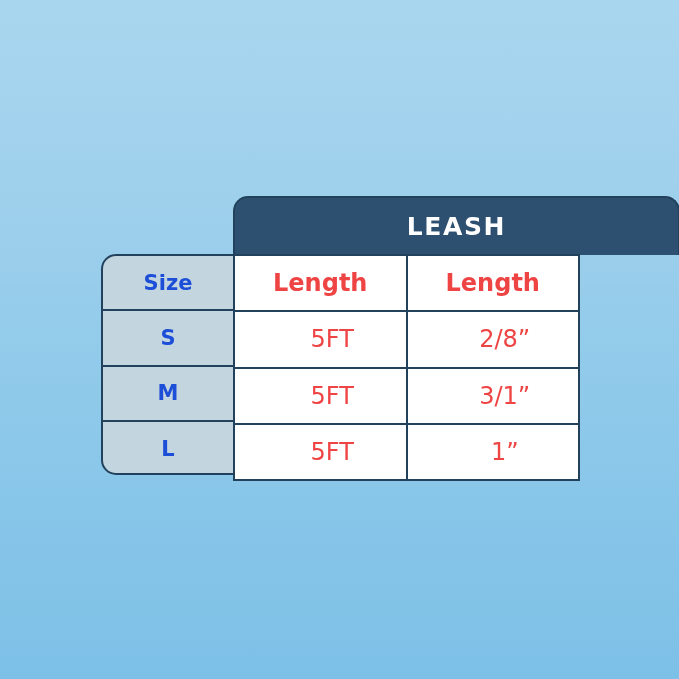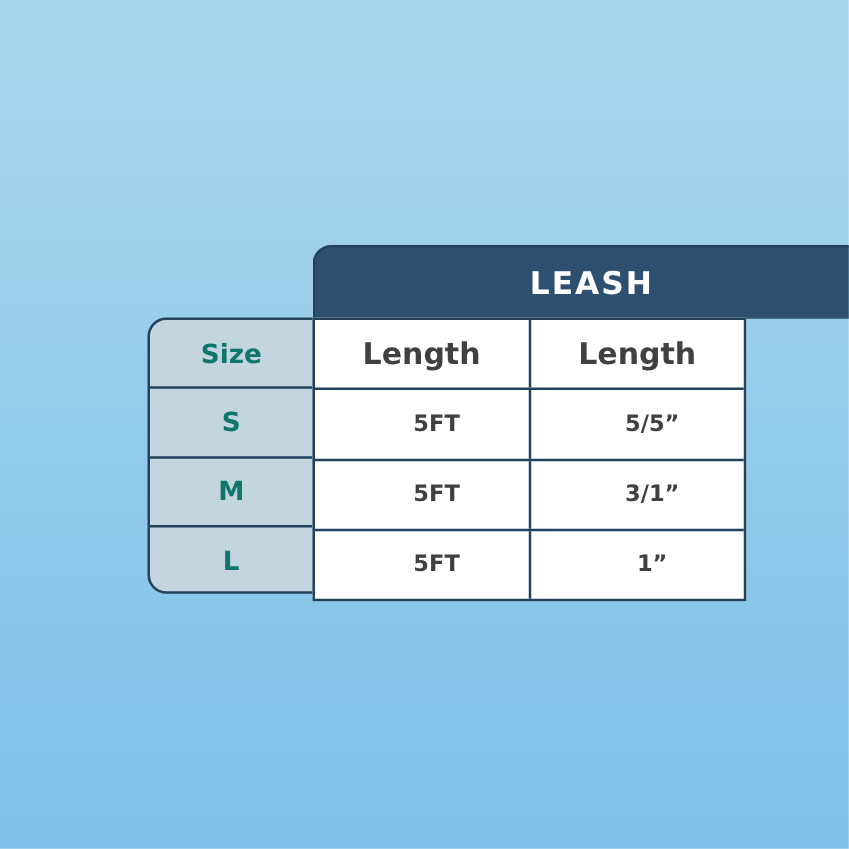--- a/index.html
+++ b/index.html
@@ -16,21 +16,21 @@
 
   #canvas {
     position: relative;
     width: 679px;
     height: 679px;
   }
 
   
   .size-chart {
     position: absolute;
-    left: 118px;
+    left: 101px;
     top: 196px;
     width: 480px;
     height: 285px;
   }
 
   
   .chart-banner {
     position: absolute;
     left: 132px;
     top: 0px;
@@ -77,21 +77,21 @@
     overflow: hidden;
   }
   .size-col .cell {
     width: 100%;
     height: 55.25px;
     box-sizing: border-box;
     display: flex;
     align-items: center;
     justify-content: center;
     border-bottom: 2px solid #22415c;
-    color: #0f766e;
+    color: #1d4ed8;
     font-family: "DejaVu Sans", sans-serif;
     font-weight: bold;
   }
   .size-col .cell:last-child { border-bottom: none; }
   .size-col .cell.head { font-size: 21px; }
   .size-col .cell.val  { font-size: 21px; }
 
   
   .meas-block {
     position: absolute;
@@ -110,32 +110,32 @@
     flex: 1 1 0;
     border-bottom: 2px solid #22415c;
   }
   .meas-row:last-child { border-bottom: none; }
   .meas-cell {
     flex: 1 1 0;
     display: flex;
     align-items: center;
     justify-content: center;
     border-right: 2px solid #22415c;
-    color: #404040;
+    color: #ef4444;
     font-family: "DejaVu Sans", sans-serif;
     box-sizing: border-box;
   }
   .meas-cell:last-child { border-right: none; }
   .meas-row.header .meas-cell {
     font-size: 24px;
     font-weight: bold;
   }
   .meas-row.data .meas-cell {
-    font-size: 18px;
-    font-weight: bold;
+    font-size: 24px;
+    font-weight: normal;
     margin-left: 24px;
   }
 </style>
 </head>
 <body>
 
 <div id="canvas">
 
   <div class="size-chart">
 
@@ -154,21 +154,21 @@
 
       <div class="meas-block">
 
         <div class="meas-row header">
           <div class="meas-cell">Length</div>
           <div class="meas-cell">Length</div>
         </div>
 
         <div class="meas-row data">
           <div class="meas-cell">5FT</div>
-          <div class="meas-cell">5/5”</div>
+          <div class="meas-cell">2/8”</div>
         </div>
 
         <div class="meas-row data">
           <div class="meas-cell">5FT</div>
           <div class="meas-cell">3/1”</div>
         </div>
 
         <div class="meas-row data">
           <div class="meas-cell">5FT</div>
           <div class="meas-cell">1”</div>

